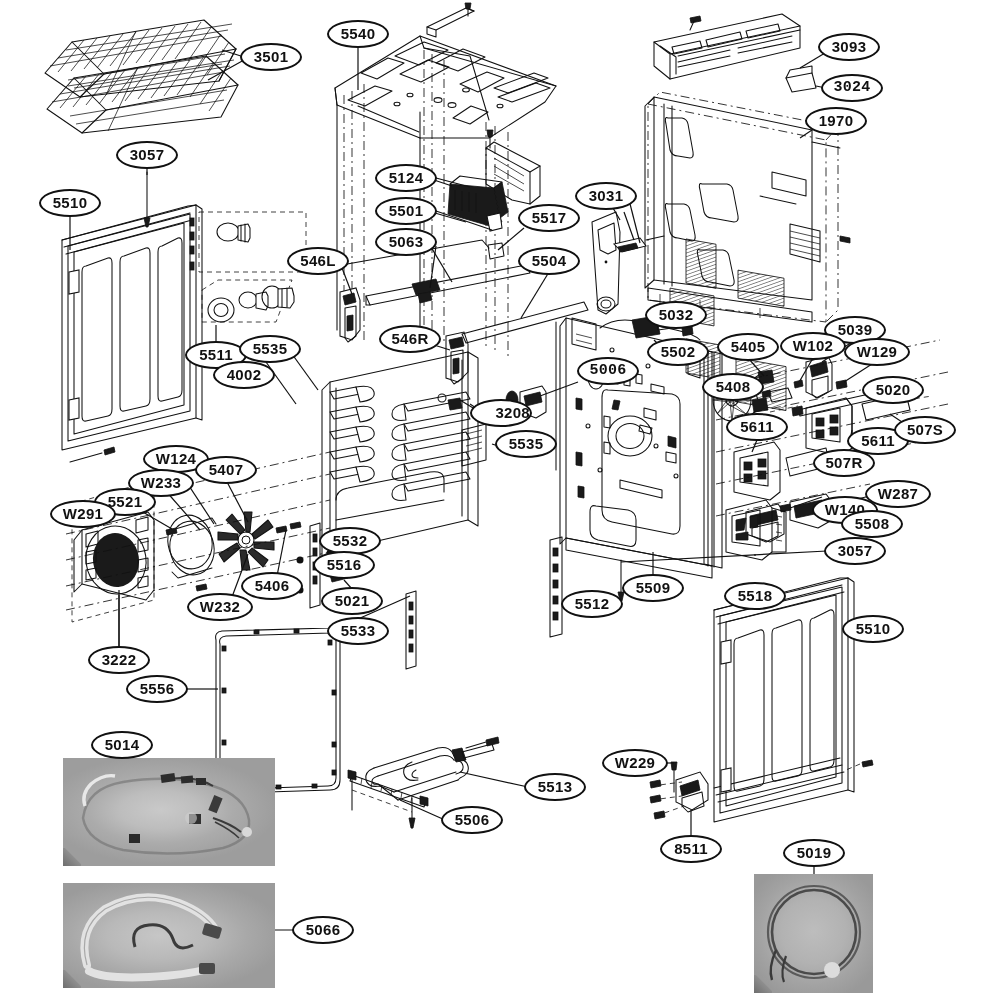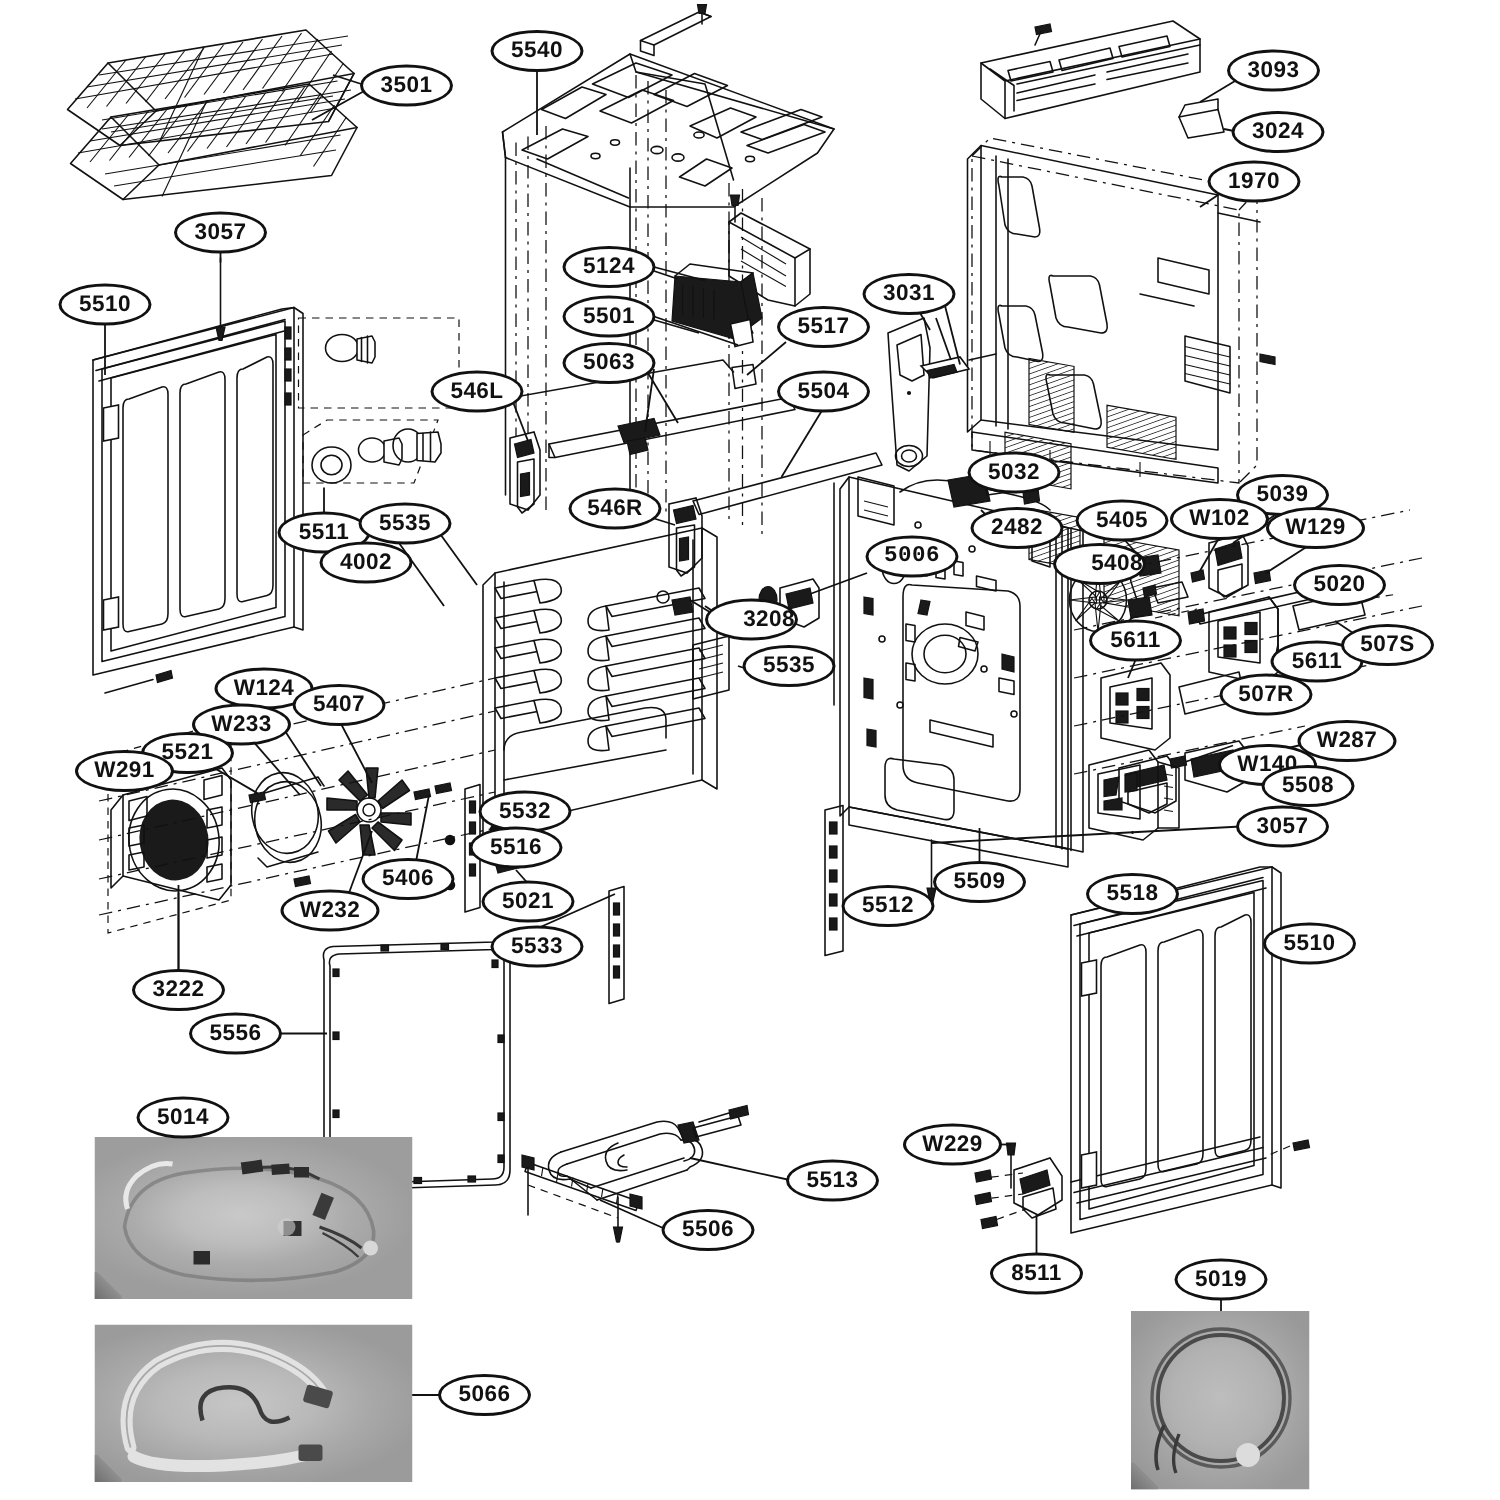--- a/index.html
+++ b/index.html
@@ -876,43 +876,43 @@
       <path d="M32,82 Q26,98 30,108" fill="none" stroke="#3a3a3a" stroke-width="2.2"></path>
       <circle cx="78" cy="96" r="8" fill="#dcdcdc"></circle>
     </svg>
     <div class="corner"></div>
   </div>
 
   <div id="balloon-layer">
       <div class="balloon" style="left: 271px; top: 57px;">3501</div>
       <div class="balloon" style="left: 358px; top: 34px;">5540</div>
       <div class="balloon" style="left: 849px; top: 47px;">3093</div>
-      <div class="balloon" style="left: 852px; top: 88px;">3024</div>
+      <div class="balloon" style="left: 852px; top: 88px; font-family: Liberation Mono, monospace;">3024</div>
       <div class="balloon" style="left: 836px; top: 121px;">1970</div>
       <div class="balloon" style="left: 147px; top: 155px;">3057</div>
       <div class="balloon" style="left: 70px; top: 203px;">5510</div>
       <div class="balloon" style="left: 406px; top: 178px;">5124</div>
       <div class="balloon" style="left: 406px; top: 211px;">5501</div>
       <div class="balloon" style="left: 406px; top: 242px;">5063</div>
       <div class="balloon" style="left: 549px; top: 218px;">5517</div>
       <div class="balloon" style="left: 606px; top: 196px;">3031</div>
       <div class="balloon" style="left: 549px; top: 261px;">5504</div>
       <div class="balloon" style="left: 318px; top: 261px;">546L</div>
       <div class="balloon" style="left: 410px; top: 339px;">546R</div>
       <div class="balloon" style="left: 216px; top: 355px;">5511</div>
       <div class="balloon" style="left: 270px; top: 349px;">5535</div>
       <div class="balloon" style="left: 244px; top: 375px;">4002</div>
       <div class="balloon" style="left: 676px; top: 315px;">5032</div>
       <div class="balloon" style="left: 855px; top: 330px; text-align: center;">5039</div>
       <div class="balloon w" style="left: 813px; top: 346px;">W102</div>
       <div class="balloon w" style="left: 877px; top: 352px;">W129</div>
-      <div class="balloon" style="left: 678px; top: 352px;">2482</div>
+      <div class="balloon" style="left: 678px; top: 352px;">5502</div>
       <div class="balloon" style="left: 748px; top: 347px;">5405</div>
       <div class="balloon" style="left: 608px; top: 371px; font-family: Liberation Mono, monospace;">5006</div>
-      <div class="balloon" style="left: 733px; top: 376px; text-align: right;">5408</div>
+      <div class="balloon" style="left: 733px; top: 387px;">5408</div>
       <div class="balloon" style="left: 893px; top: 390px;">5020</div>
       <div class="balloon" style="left: 501px; top: 413px; text-align: right;">3208</div>
       <div class="balloon" style="left: 526px; top: 444px;">5535</div>
       <div class="balloon" style="left: 757px; top: 427px;">5611</div>
       <div class="balloon" style="left: 878px; top: 441px;">5611</div>
       <div class="balloon" style="left: 925px; top: 430px;">507S</div>
       <div class="balloon" style="left: 844px; top: 463px;">507R</div>
       <div class="balloon w" style="left: 845px; top: 510px;">W140</div>
       <div class="balloon w" style="left: 898px; top: 494px;">W287</div>
       <div class="balloon" style="left: 872px; top: 524px;">5508</div>

